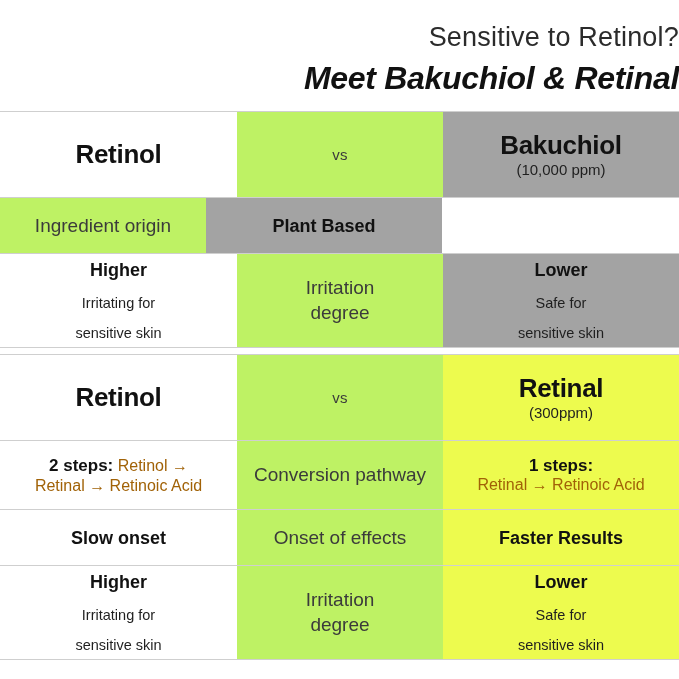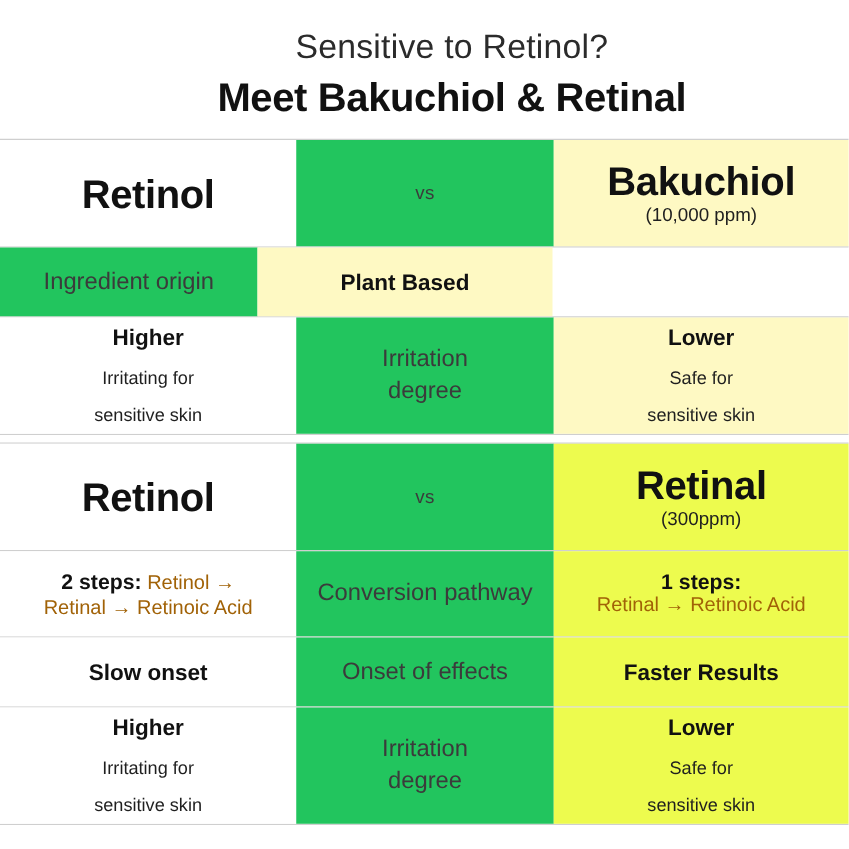--- a/index.html
+++ b/index.html
@@ -20,37 +20,38 @@
     height: 679px;
     position: relative;
     box-sizing: border-box;
     display: flex;
     flex-direction: column;
   }
 
   
   .header {
     padding-top: 22px;
-    text-align: center;
+    text-align: right;
     padding-left: 44px;
   }
   .header-sub {
     font-size: 27px;
     font-weight: 400;
     letter-spacing: 0.2px;
     color: #2b2b2b;
     line-height: 1.15;
   }
   .header-main {
     font-size: 32px;
     font-weight: 700;
     letter-spacing: -0.3px;
     color: #111111;
     line-height: 1.2;
     margin-top: 6px;
+    font-style: italic;
   }
 
   
   .tables {
     margin-top: 14px;
   }
   .comparison-table {
     width: 100%;
     border-top: 1px solid #cfcfcf;
     border-bottom: 1px solid #cfcfcf;
@@ -74,29 +75,29 @@
   .cell {
     box-sizing: border-box;
     display: flex;
     flex-direction: column;
     align-items: center;
     justify-content: center;
     text-align: center;
     padding: 6px 8px;
   }
   .col-left   { width: 237px; background: #ffffff; }
-  .col-mid    { width: 206px; background: #22c55e; }
+  .col-mid    { width: 206px; background: #bef264; }
   .col-right  { width: 236px; }
 
-  .accent-purple .col-right { background: #fef9c3; }
+  .accent-purple .col-right { background: #a3a3a3; }
   .accent-lime   .col-right { background: #edfb4e; }
 
   
   .t-hero {
-    font-size: 32px;
+    font-size: 26px;
     font-weight: 700;
     letter-spacing: -0.3px;
     line-height: 1.15;
     color: #111;
   }
   .t-strong {
     font-size: 18px;
     font-weight: 700;
     line-height: 1.25;
     color: #111;

